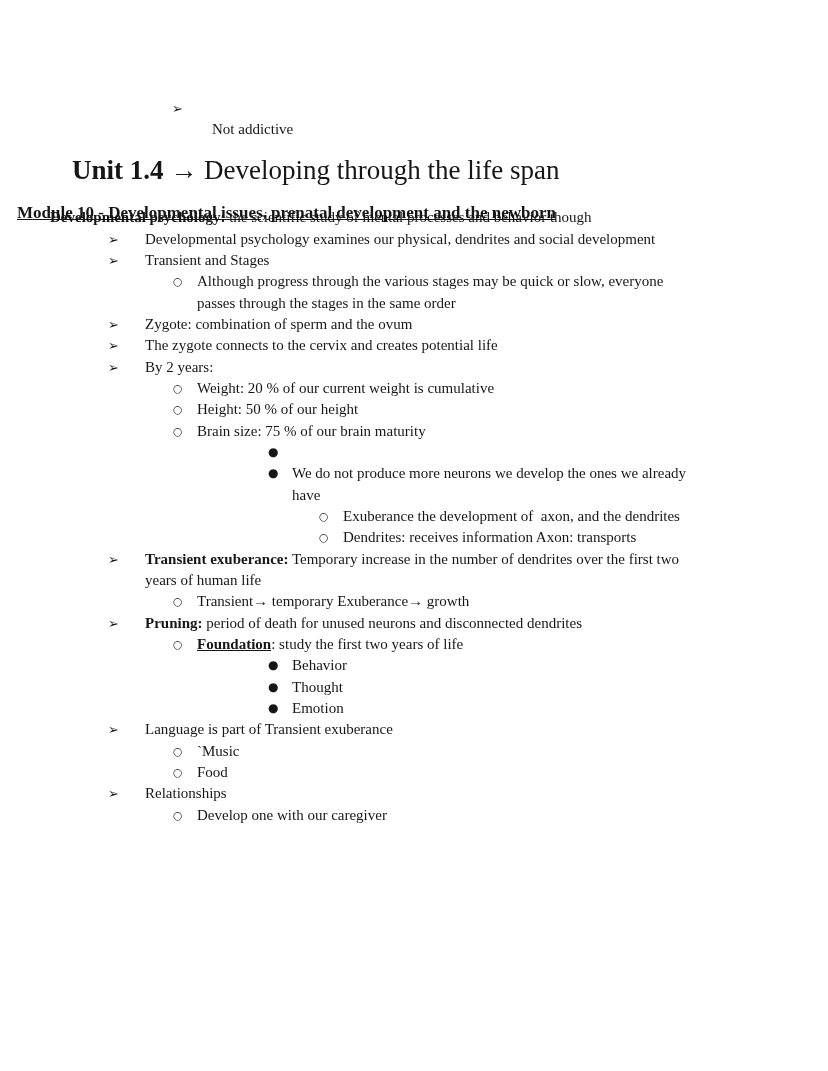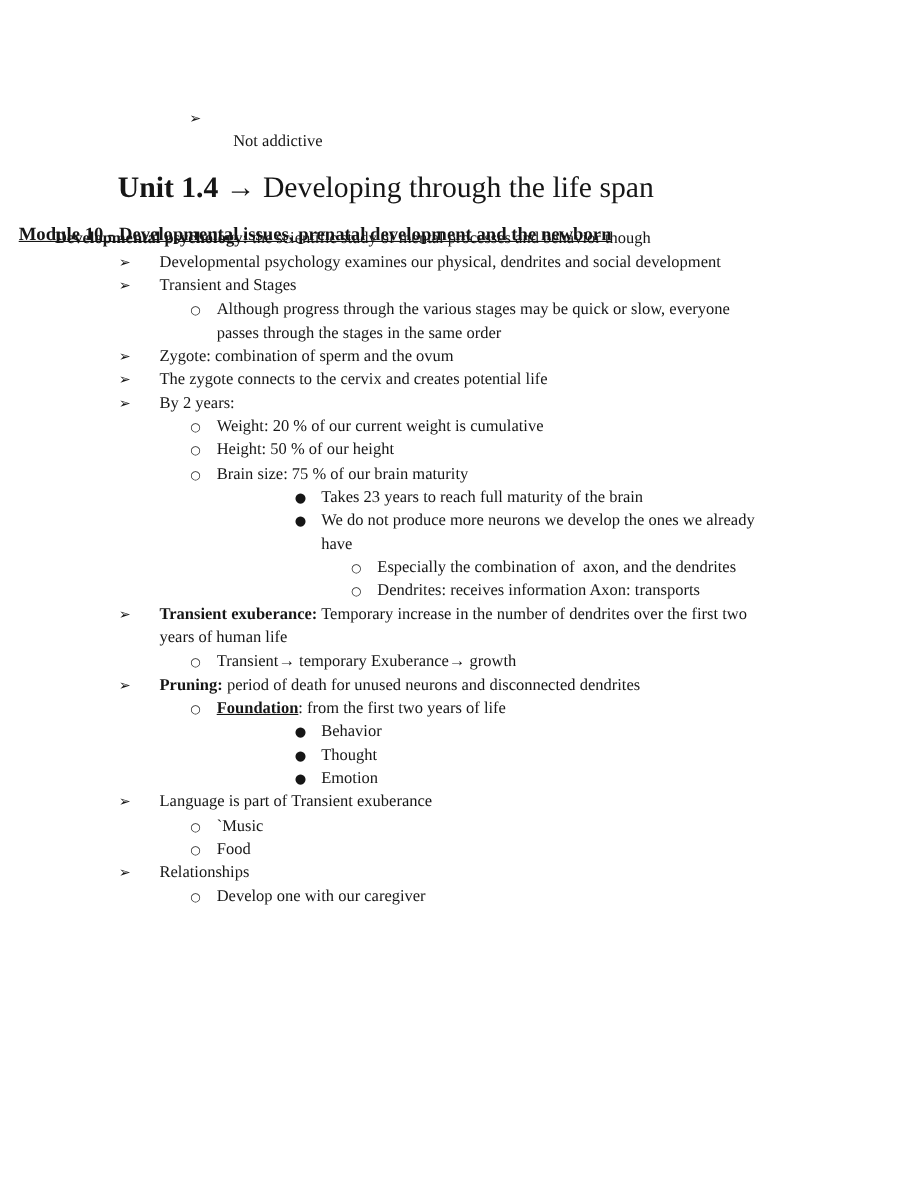--- a/index.html
+++ b/index.html
@@ -14,21 +14,21 @@
   }
   .line{position:relative;height:21.33px;line-height:21.33px;font-size:15px;white-space:pre;}
   
   .stray{padding-left:197px;margin-top:98px;}
   .p  {padding-left:50px;}
   .l1 {padding-left:145px;}
   .l2 {padding-left:197px;}
   .l4 {padding-left:292px;}
   .l5 {padding-left:343px;}
   
-  .title{padding-left:80px;font-size:27px;height:34px;line-height:34px;white-space:pre;}
+  .title{padding-left:45px;font-size:27px;height:34px;line-height:34px;white-space:pre;}
   .title .lead{font-weight:bold;}
   .h10{margin-top:27px;height:27px;line-height:22px;font-size:17px;white-space:pre;}
   .h10 span,.h11 span{font-weight:bold;text-decoration:underline;}
   .h11{height:25px;line-height:23px;font-size:17px;padding-left:97px;}
   
   .b{font-weight:bold;}
   .u{text-decoration:underline;}
   
   .bullet{
     position:absolute;top:0;
@@ -63,30 +63,30 @@
       <div class="line l1"><span class="bullet arrow">➢</span><span>Developmental psychology examines our physical, dendrites and social development</span></div>
       <div class="line l1"><span class="bullet arrow">➢</span><span>Transient and Stages</span></div>
       <div class="line l2"><span class="bullet circle">○</span><span>Although progress through the various stages may be quick or slow, everyone</span></div>
       <div class="line l2"><span>passes through the stages in the same order</span></div>
       <div class="line l1"><span class="bullet arrow">➢</span><span>Zygote: combination of sperm and the ovum</span></div>
       <div class="line l1"><span class="bullet arrow">➢</span><span>The zygote connects to the cervix and creates potential life</span></div>
       <div class="line l1"><span class="bullet arrow">➢</span><span>By 2 years:</span></div>
       <div class="line l2"><span class="bullet circle">○</span><span>Weight: 20 % of our current weight is cumulative</span></div>
       <div class="line l2"><span class="bullet circle">○</span><span>Height: 50 % of our height</span></div>
       <div class="line l2"><span class="bullet circle">○</span><span>Brain size: 75 % of our brain maturity</span></div>
-      <div class="line l4"><span class="bullet disc">●</span><span>Takes 23 years to reach full maturity of the brain</span></div>
+      <div class="line l4"><span class="bullet disc">●</span></div>
       <div class="line l4"><span class="bullet disc">●</span><span>We do not produce more neurons we develop the ones we already</span></div>
       <div class="line l4"><span>have</span></div>
-      <div class="line l5"><span class="bullet circle">○</span><span>Especially the combination of  axon, and the dendrites</span></div>
+      <div class="line l5"><span class="bullet circle">○</span><span>Exuberance the development of  axon, and the dendrites</span></div>
       <div class="line l5"><span class="bullet circle">○</span><span>Dendrites: receives information Axon: transports</span></div>
       <div class="line l1"><span class="bullet arrow">➢</span><span class="b">Transient exuberance:</span><span> Temporary increase in the number of dendrites over the first two</span></div>
       <div class="line l1"><span>years of human life</span></div>
       <div class="line l2"><span class="bullet circle">○</span><span>Transient→ temporary Exuberance→ growth</span></div>
       <div class="line l1"><span class="bullet arrow">➢</span><span class="b">Pruning:</span><span> period of death for unused neurons and disconnected dendrites</span></div>
-      <div class="line l2"><span class="bullet circle">○</span><span class="b u">Foundation</span><span>: from the first two years of life</span></div>
+      <div class="line l2"><span class="bullet circle">○</span><span class="b u">Foundation</span><span>: study the first two years of life</span></div>
       <div class="line l4"><span class="bullet disc">●</span><span>Behavior</span></div>
       <div class="line l4"><span class="bullet disc">●</span><span>Thought</span></div>
       <div class="line l4"><span class="bullet disc">●</span><span>Emotion</span></div>
       <div class="line l1"><span class="bullet arrow">➢</span><span>Language is part of Transient exuberance</span></div>
       <div class="line l2"><span class="bullet circle">○</span><span>`Music</span></div>
       <div class="line l2"><span class="bullet circle">○</span><span>Food</span></div>
       <div class="line l1"><span class="bullet arrow">➢</span><span>Relationships</span></div>
       <div class="line l2"><span class="bullet circle">○</span><span>Develop one with our caregiver</span></div>
     </div>
 

